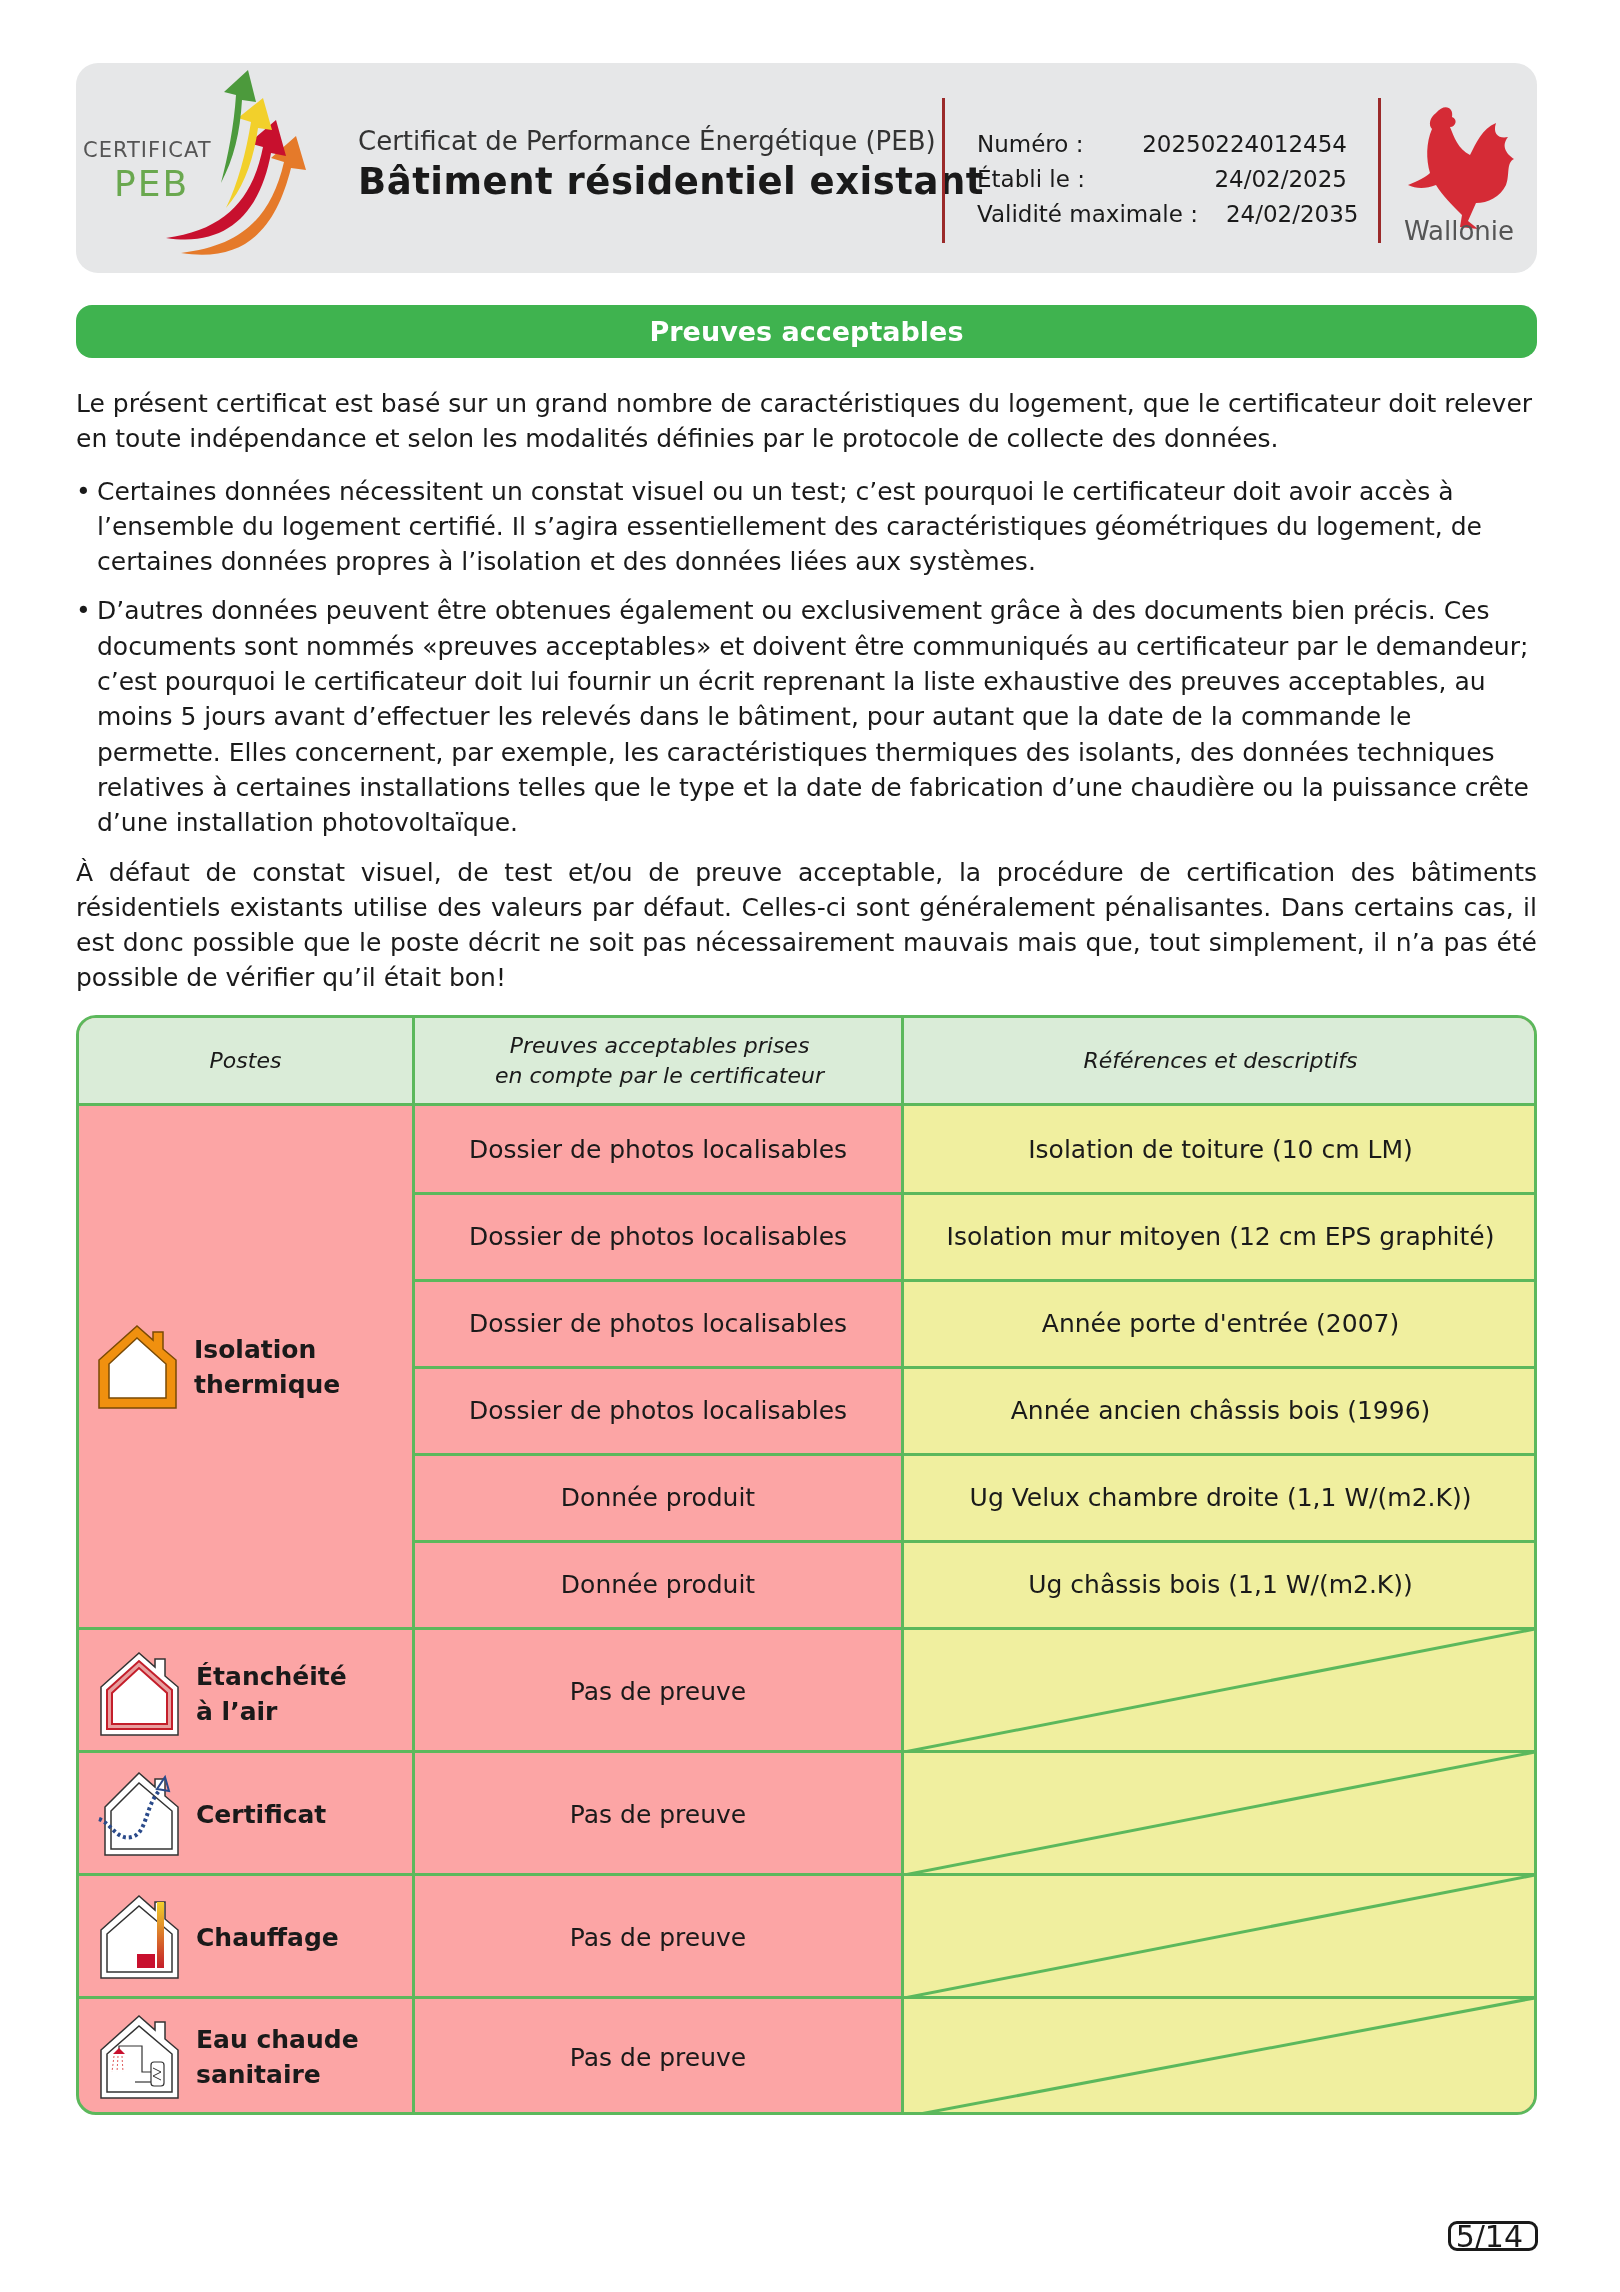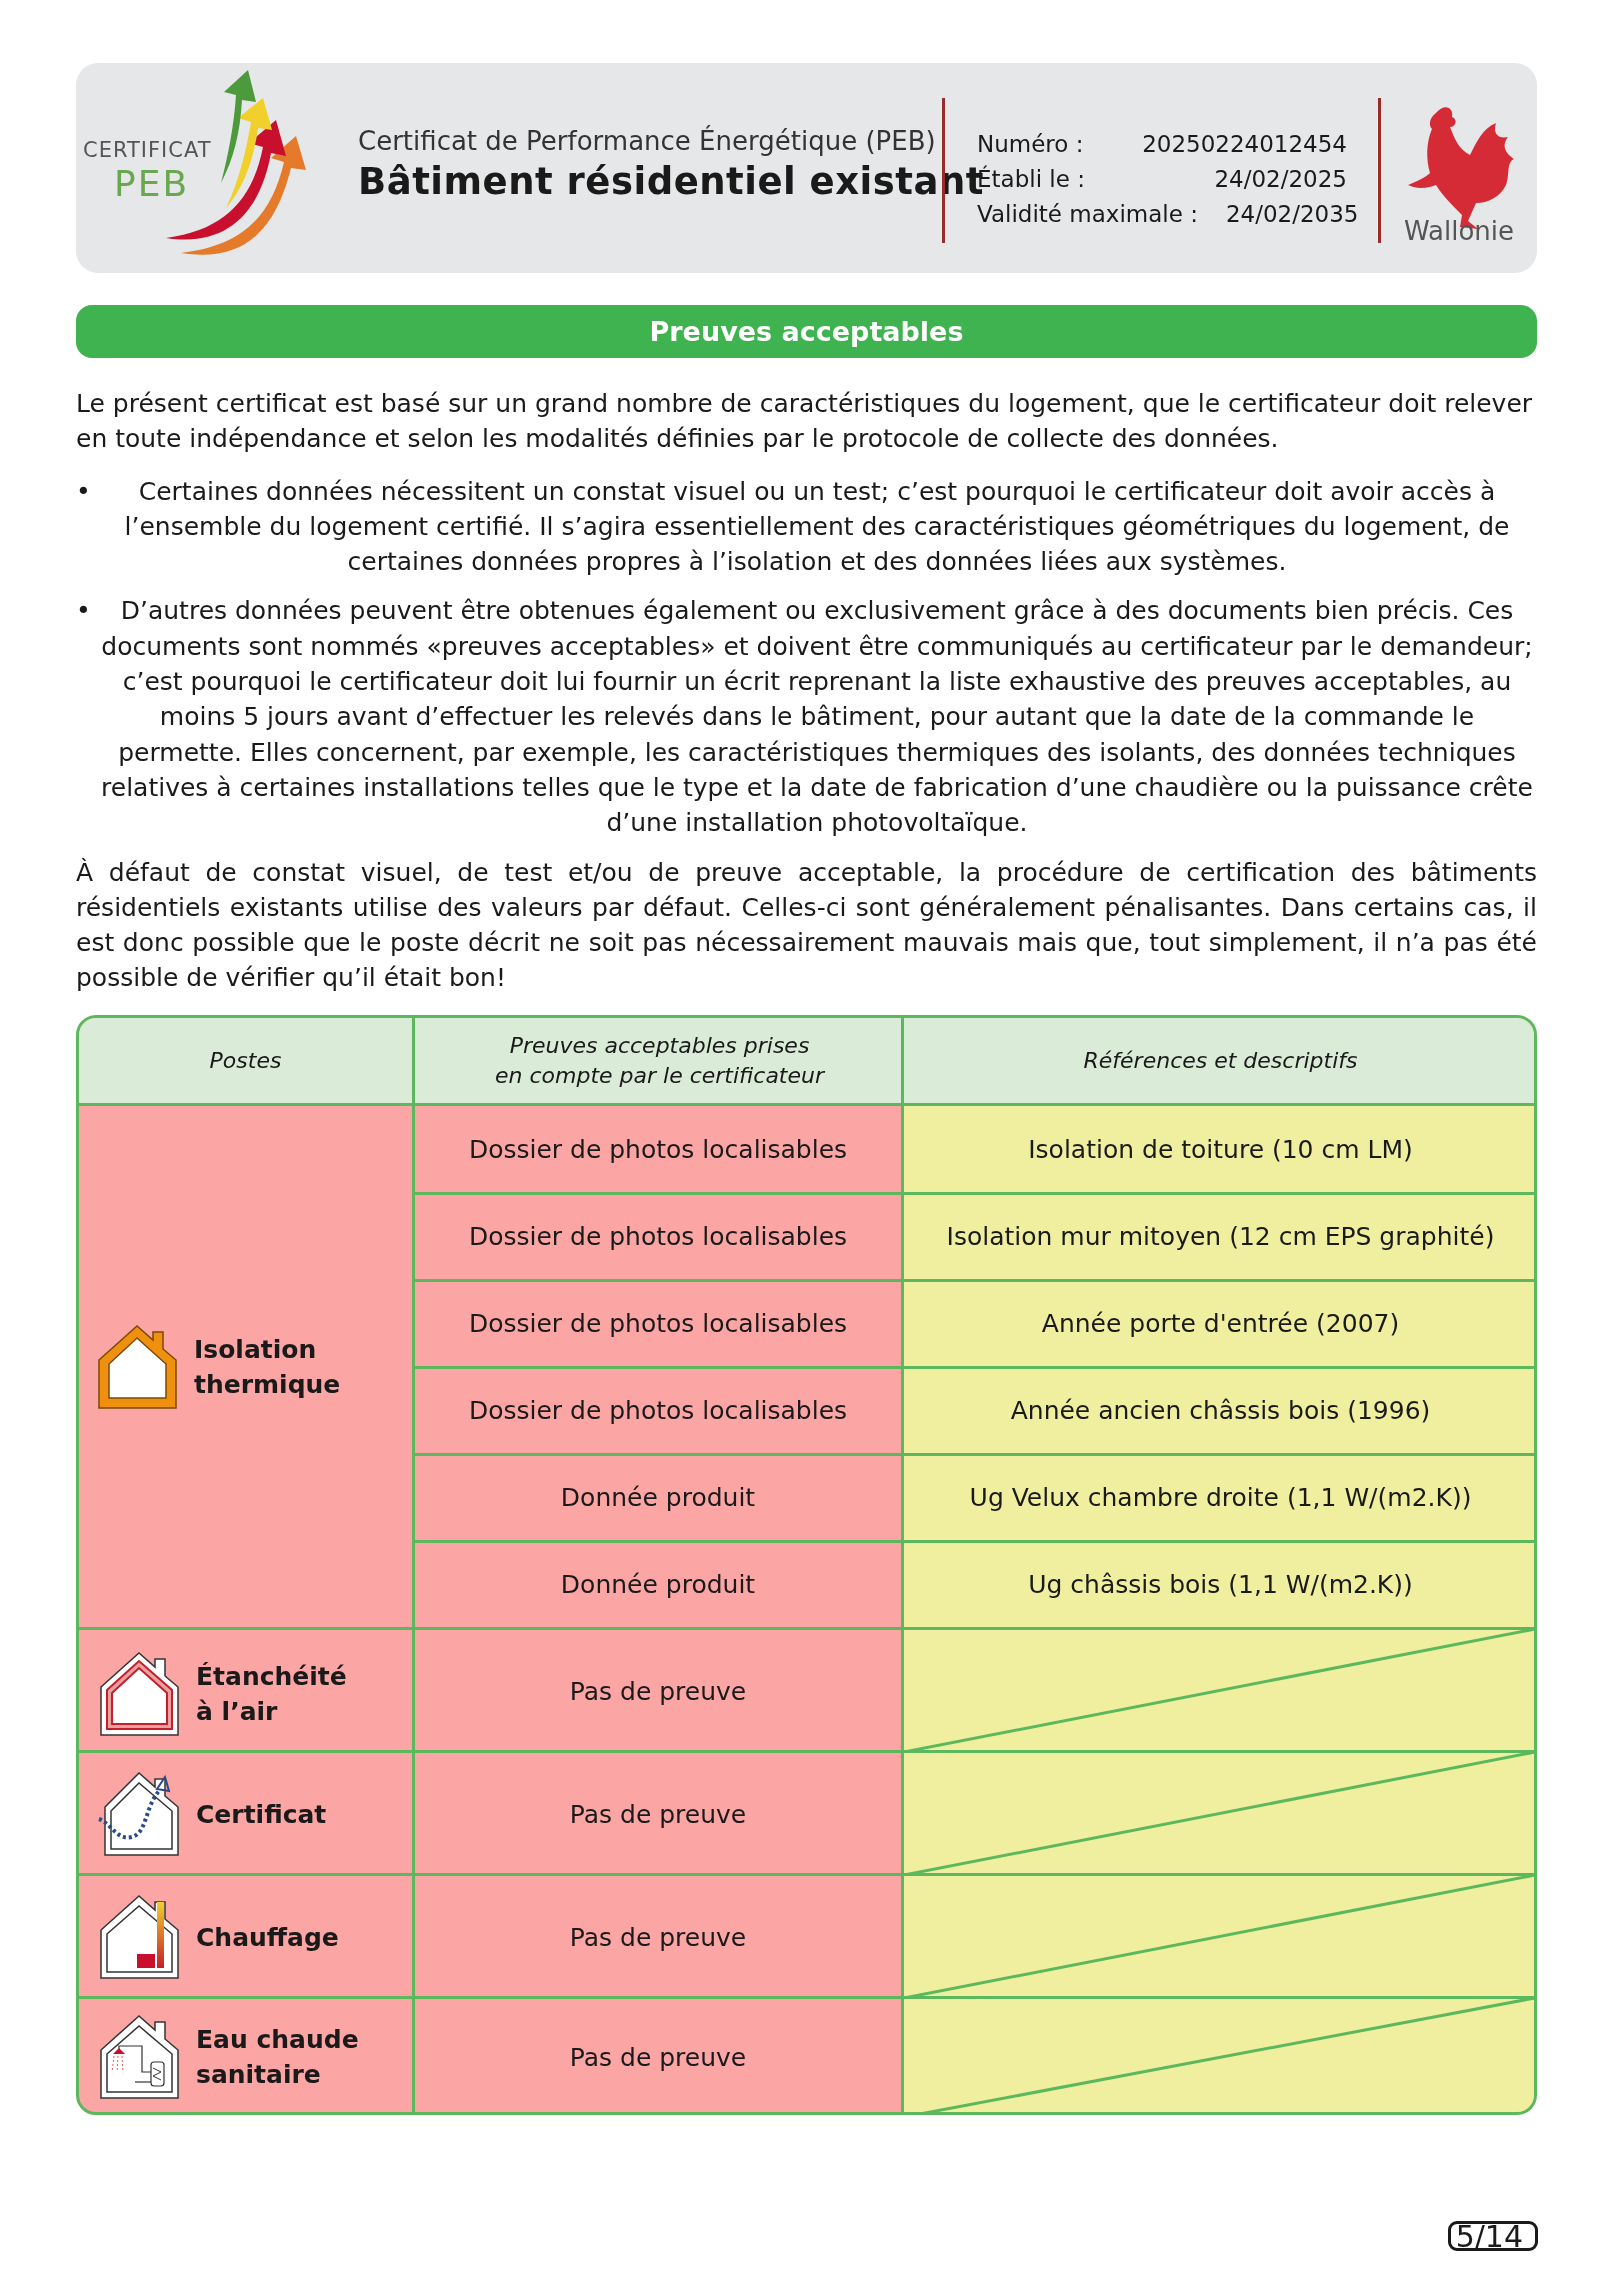--- a/index.html
+++ b/index.html
@@ -22,21 +22,21 @@
   .wallonie-label { position: absolute; left: 1328px; top: 153px; font-size: 26px; color: #555; }
 
   
   .section-bar { position: absolute; left: 76px; top: 305px; width: 1461px; height: 53px; background: #3fb34f; border-radius: 16px; display: flex; align-items: center; justify-content: center; }
   .section-title { color: #fff; font-weight: bold; font-size: 27px; }
 
   
   .body-text { position: absolute; left: 76px; top: 386px; width: 1461px; font-size: 25px; line-height: 35.3px; color: #1a1a1a; }
   .body-text p { margin: 0; }
   .body-text p.para1 { margin-bottom: 17px; }
-  .bullet { position: relative; padding-left: 21px; margin-bottom: 14px; text-align: center; }
+  .bullet { position: relative; padding-left: 21px; margin-bottom: 14px; }
   .bullet::before { content: "•"; position: absolute; left: 0; top: 0; }
   .justify { text-align: justify; text-align-last: left; }
 
   
   .table { position: absolute; left: 76px; top: 1015px; width: 1461px; height: 1100px; border: 3px solid #5cb85c; border-radius: 20px; overflow: hidden; background: #fca5a5; }
   .thead { position: absolute; left: 0; top: 0; width: 100%; height: 88px; background: #daecd8; border-bottom: 3px solid #5cb85c; }
   .th { position: absolute; top: 0; height: 85px; display: flex; align-items: center; justify-content: center; text-align: center; font-style: italic; font-size: 22px; line-height: 30px; color: #1a1a1a; }
   .col-line { position: absolute; top: 0; width: 3px; background: #5cb85c; height: 100%; }
   .cell { position: absolute; display: flex; align-items: center; justify-content: center; text-align: center; font-size: 25px; color: #1a1a1a; }
   .hline { position: absolute; height: 3px; background: #5cb85c; }

